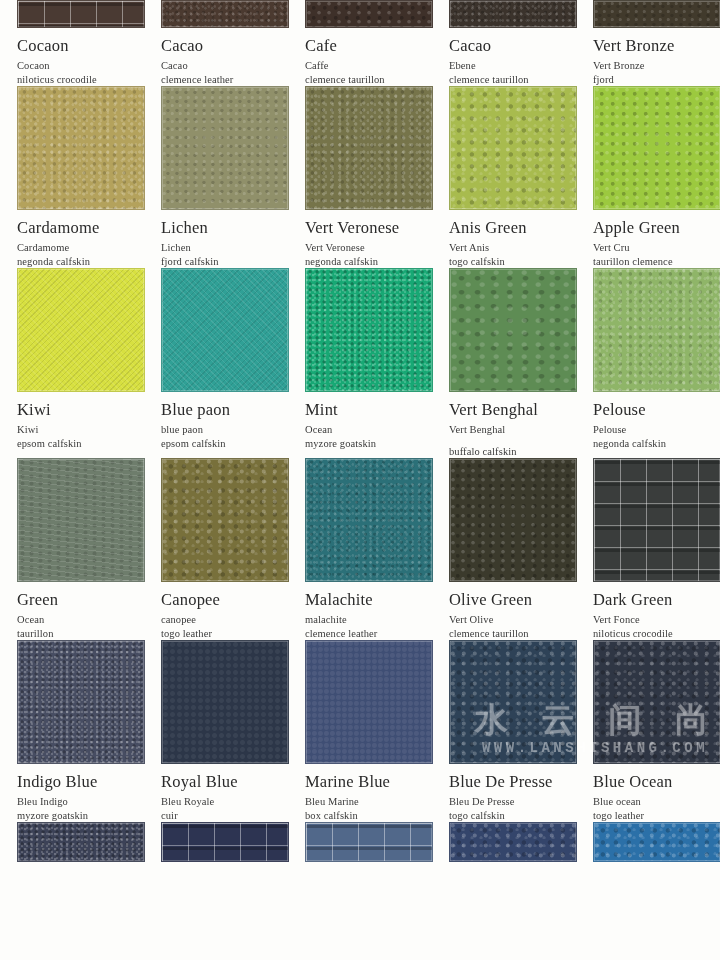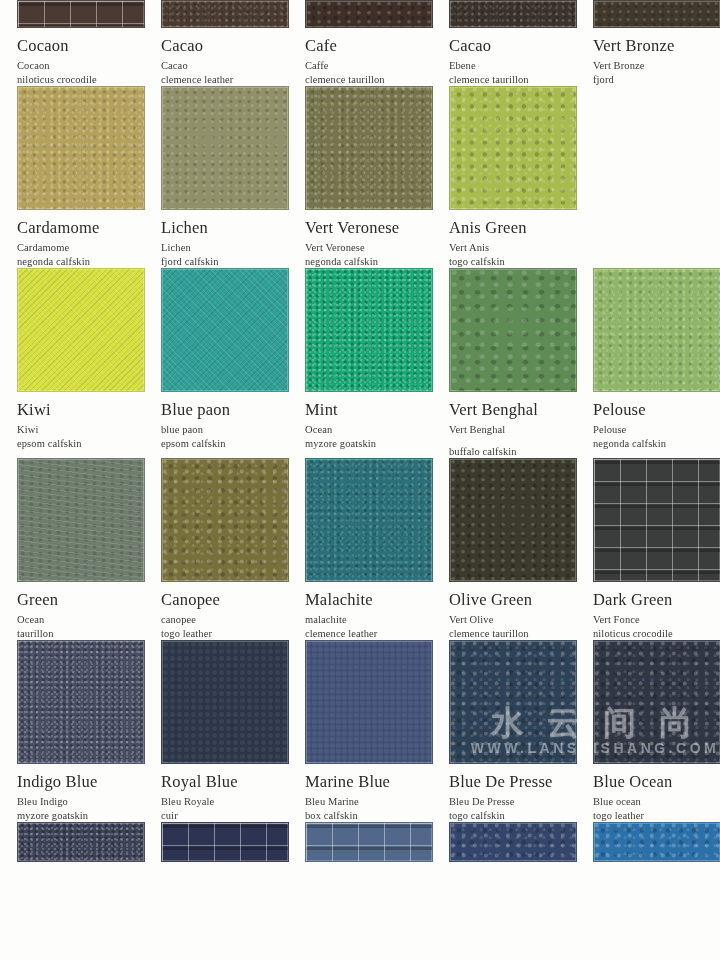--- a/index.html
+++ b/index.html
@@ -154,21 +154,21 @@
     margin-top:4px;
     white-space:nowrap;
   }
 
   .watermark {
     position:absolute;
     pointer-events:none;
     opacity:0.42;
     color:#ffffff;
     text-align:center;
-    font-family:Liberation Sans, sans-serif;
+    font-family:Liberation Mono, monospace;
     mix-blend-mode:screen;
   }
   .wm-cn {
     font-size:33px;
     letter-spacing:7px;
     font-weight:700;
     line-height:34px;
     text-shadow:0 0 2px rgba(255,255,255,0.5);
   }
   .wm-en {
@@ -233,20 +233,26 @@
           <div class="title">Vert Veronese</div>
           <div class="sub">Vert Veronese</div>
           <div class="sub" style="margin-top: 0px;">negonda calfskin</div>
         </div>
         <div class="cell">
           <div class="swatch tex-togo" style="background-color: rgb(168, 187, 78); height: 124px;"></div>
           <div class="title">Anis Green</div>
           <div class="sub">Vert Anis</div>
           <div class="sub" style="margin-top: 0px;">togo calfskin</div>
         </div>
+        <div class="cell">
+          <div class="swatch tex-taurillon" style="background-color: rgb(156, 201, 63); height: 124px;"></div>
+          <div class="title">Apple Green</div>
+          <div class="sub">Vert Cru</div>
+          <div class="sub" style="margin-top: 0px;">taurillon clemence</div>
+        </div>
       </div>
       <div class="row">
         <div class="cell">
           <div class="swatch tex-epsom" style="background-color: rgb(215, 224, 64); height: 124px;"></div>
           <div class="title">Kiwi</div>
           <div class="sub">Kiwi</div>
           <div class="sub" style="margin-top: 0px;">epsom calfskin</div>
         </div>
         <div class="cell">
           <div class="swatch tex-epsom" style="background-color: rgb(48, 160, 150); height: 124px;"></div>

